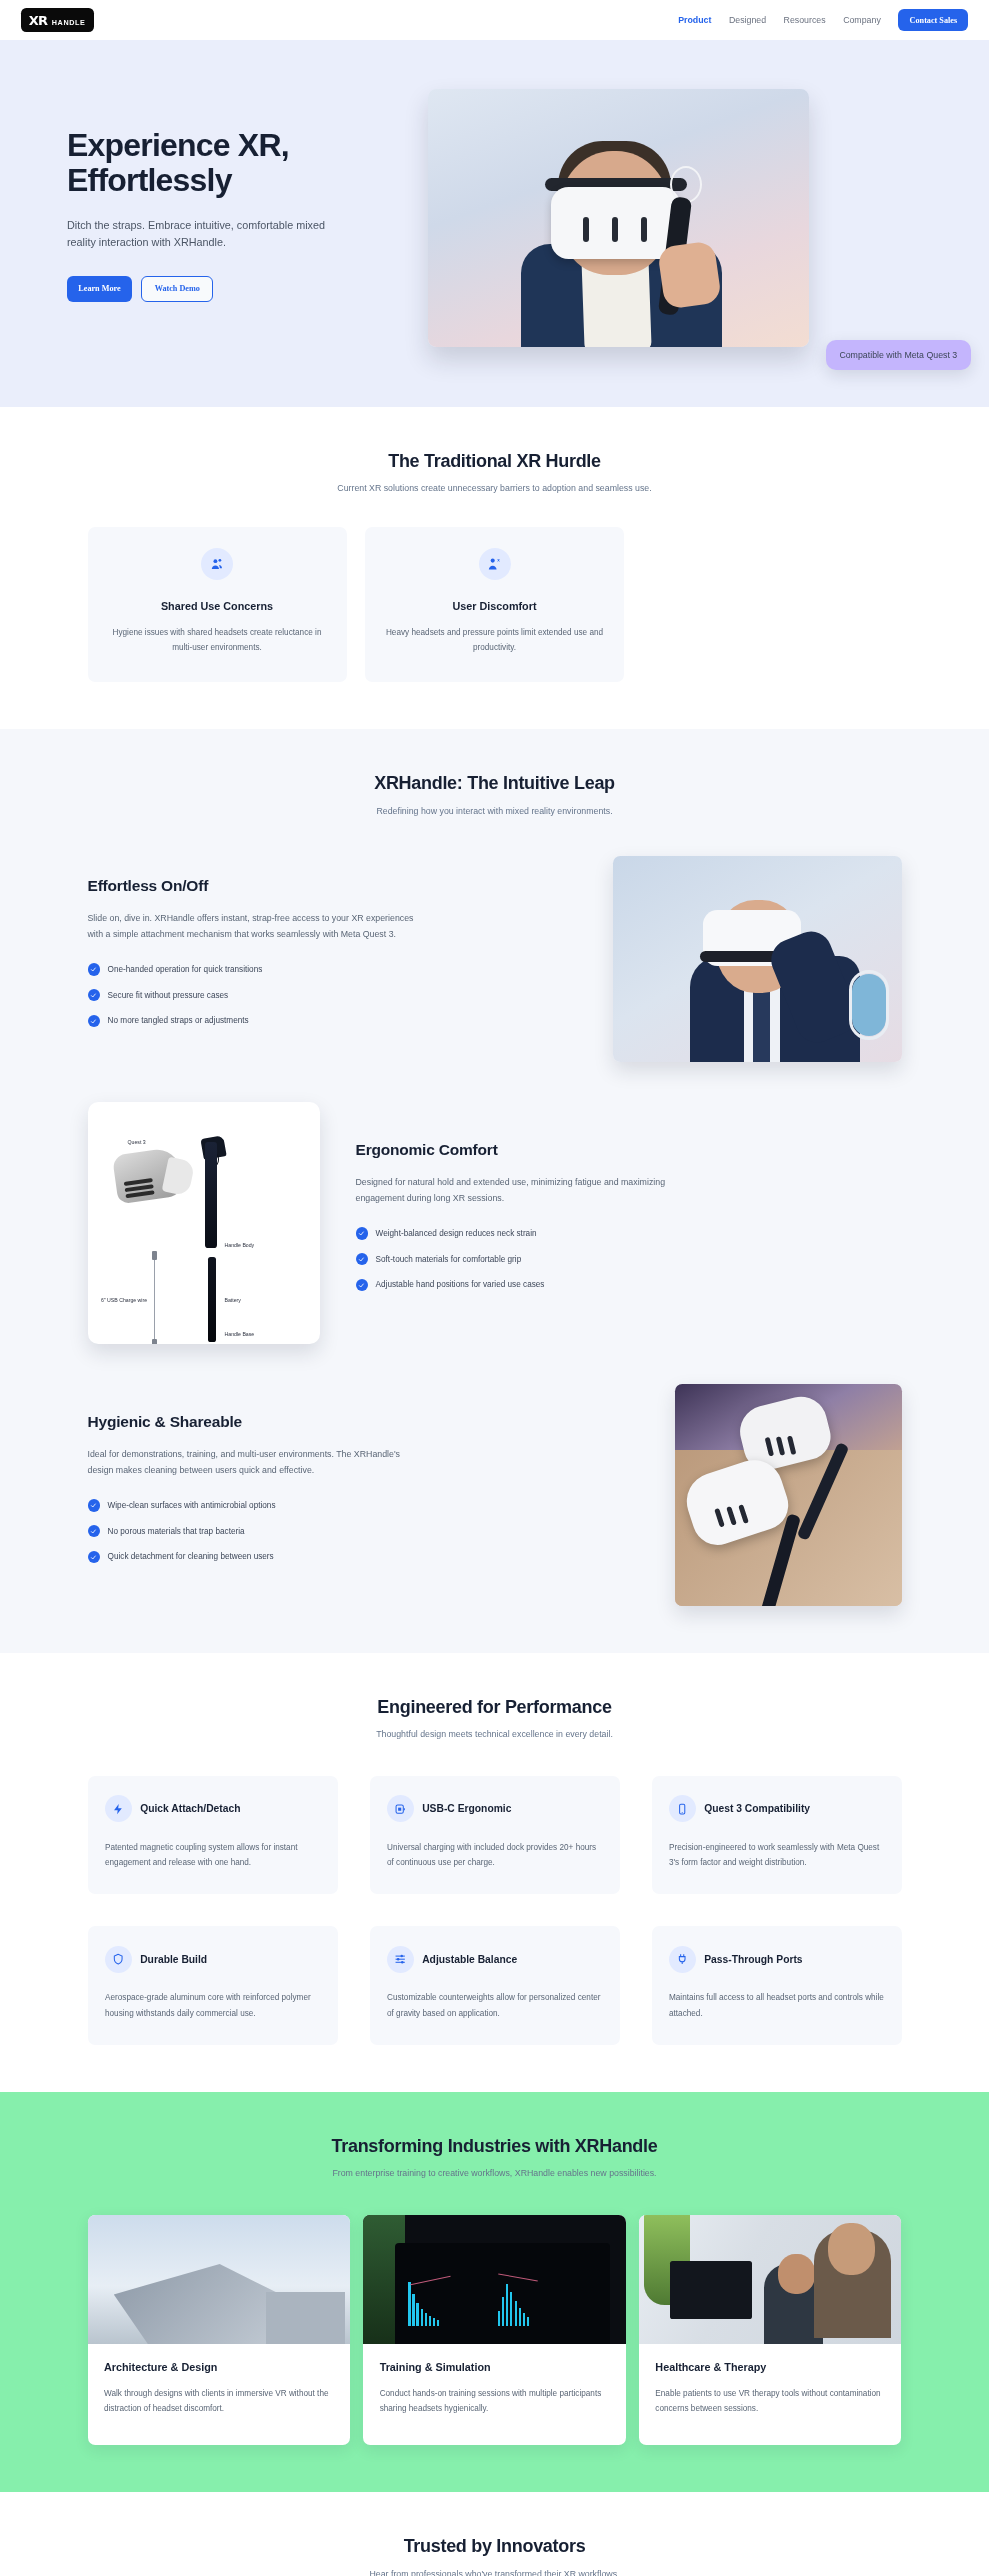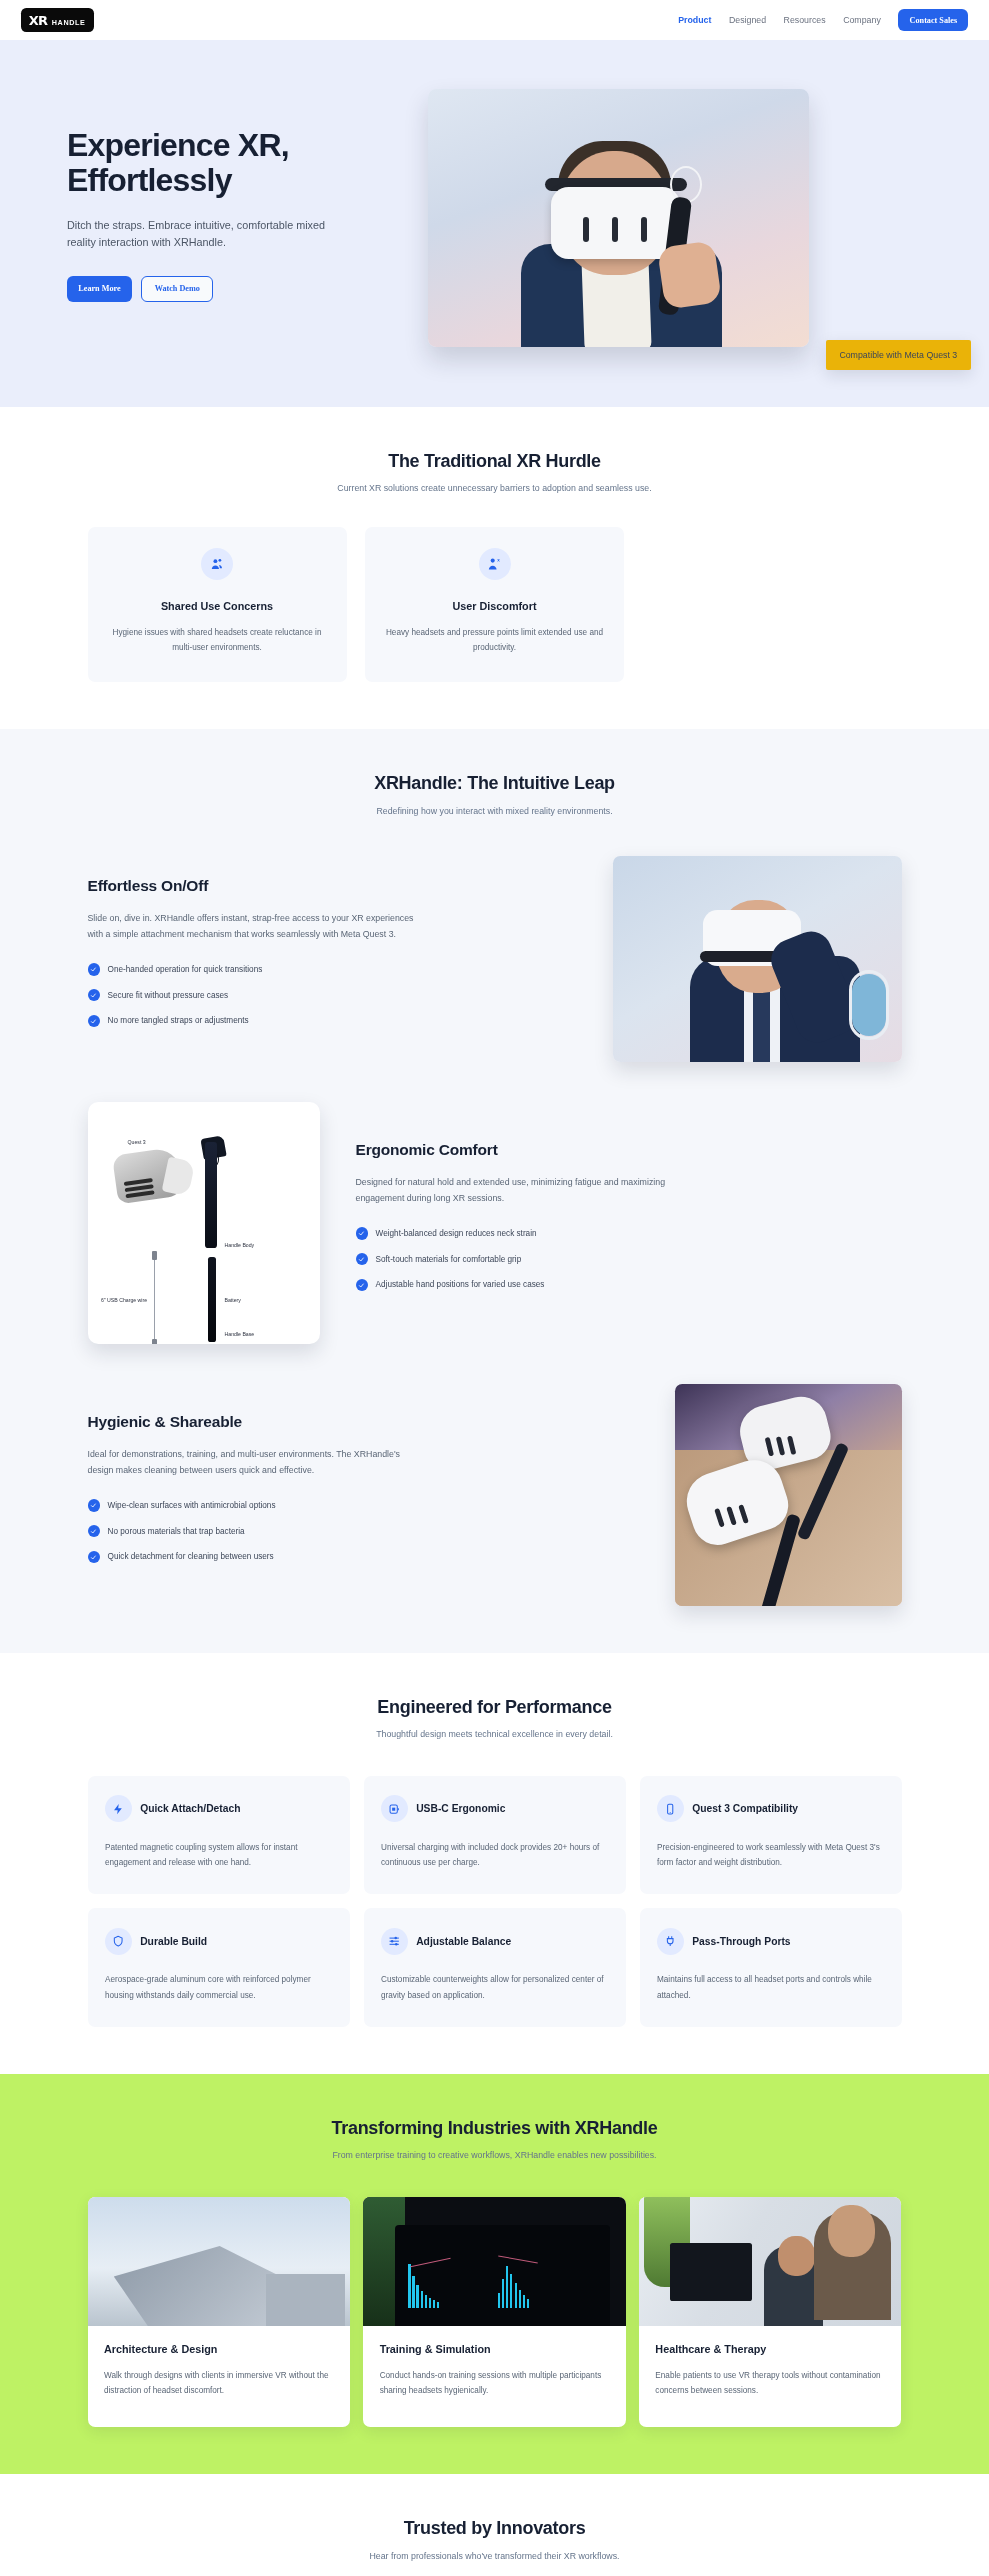--- a/index.html
+++ b/index.html
@@ -55,30 +55,30 @@
   .hp-shirt { left: 155px; top: 165px; width: 67px; height: 98px; background: #f1efe9; border-radius: 9.3px; transform: rotate(-2deg); }
   .hp-head { left: 131px; top: 62px; width: 111px; height: 124px; background: #d7a98c; border-radius: 48% 48% 44% 44%; }
   .hp-hair { left: 130px; top: 52px; width: 113px; height: 57px; background: #3b3028; border-radius: 57px 57px 15.5px 15.5px; }
   .hp-vr { left: 123px; top: 98px; width: 129px; height: 72px; background: #f6f7f9; border-radius: 17.5px; box-shadow: 0 3.1px 8.2px rgba(0,0,0,.2); }
   .hp-vrstrap { left: 117px; top: 89px; width: 142px; height: 13.4px; background: #22262e; border-radius: 7.2px; }
   .hp-slot { position: absolute; top: 30px; width: 6.2px; height: 25px; background: #262b35; border-radius: 3.6px; }
   .hp-grip { left: 237px; top: 108px; width: 19.6px; height: 118px; background: #181c24; border-radius: 8.2px; transform: rotate(7deg); }
   .hp-loop { left: 242px; top: 77px; width: 32px; height: 37px; border: 2.6px solid #f2f3f6; border-radius: 50%; }
   .hp-hand { left: 233px; top: 155px; width: 57px; height: 62px; background: #dfb092; border-radius: 17.5px; transform: rotate(-8deg); }
   .hero-badge {
-    position: absolute; right: 13.4px; bottom: -23px; background: #eab308;
-    border-radius: 2px; padding: 9.8px 13.4px; font-size: 8.8px; color: #3c4658;
+    position: absolute; right: 13.4px; bottom: -23px; background: #c4b5fd;
+    border-radius: 10px; padding: 9.8px 13.4px; font-size: 8.8px; color: #3c4658;
     box-shadow: 0 5.2px 15.5px rgba(23,32,51,.13);
   }
 
   
   .section { padding: 44px 0 47px; }
   .sec-white { background: #ffffff; }
   .sec-grey  { background: #f5f7fb; }
-  .sec-grey2 { background: #bef264; }
+  .sec-grey2 { background: #86efac; }
   .sec-title { font-size: 18px; font-weight: 800; color: #172033; text-align: center; letter-spacing: -0.3px; }
   .sec-sub { font-size: 8.8px; color: #64748b; text-align: center; margin-top: 11.3px; }
 
   
   .hurdle-grid { display: grid; grid-template-columns: repeat(3,1fr); gap: 18.5px; margin-top: 34px; }
   .hurdle-card { background: #f6f8fc; border-radius: 7.2px; padding: 20.6px 18.5px 27px; text-align: center; }
   .hurdle-ic {
     width: 32px; height: 32px; border-radius: 50%; background: #e2eaff;
     margin: 0 auto 20.6px; display: flex; align-items: center; justify-content: center;
   }
@@ -130,21 +130,21 @@
   
   .imgC { background: linear-gradient(150deg,#3d3356 0%,#8f7fa6 30%,#c9a68f 60%,#d9bda3 100%); }
   .imgC .desk { position: absolute; left: 0; top: 30%; width: 100%; height: 70%; background: linear-gradient(135deg,#bb9a7c,#d8bfa5); }
   .imgC .hs1 { position: absolute; left: 66px; top: 17.5px; width: 88px; height: 64px; background: #f2f2f4; border-radius: 26px 26px 23px 23px; transform: rotate(-14deg); box-shadow: 0 4.1px 10.3px rgba(0,0,0,.25); }
   .imgC .hs2 { position: absolute; left: 13.4px; top: 82px; width: 98px; height: 72px; background: #f6f6f8; border-radius: 29px 29px 25px 25px; transform: rotate(-18deg); box-shadow: 0 4.1px 10.3px rgba(0,0,0,.25); }
   .imgC .sl { position: absolute; width: 4.6px; height: 18.5px; background: #242833; border-radius: 2.6px; }
   .imgC .g1 { position: absolute; left: 142px; top: 56px; width: 12.4px; height: 103px; background: #1a1f2b; border-radius: 5.2px; transform: rotate(24deg); }
   .imgC .g2 { position: absolute; left: 98px; top: 129px; width: 13.4px; height: 111px; background: #161a25; border-radius: 5.2px; transform: rotate(16deg); }
 
   
-  .eng-grid { display: grid; grid-template-columns: repeat(3,1fr); gap: 14px; margin-top: 37px; }
+  .eng-grid { display: grid; grid-template-columns: repeat(3,1fr); gap: 32px; margin-top: 37px; }
   .eng-card { background: #f6f8fc; border-radius: 7.2px; padding: 19.6px 17.5px 24px; }
   .eng-head { display: flex; align-items: center; gap: 8.2px; margin-bottom: 17.5px; }
   .eng-ic { width: 27px; height: 27px; border-radius: 50%; background: #e2eaff; display: flex; align-items: center; justify-content: center; flex: none; }
   .eng-ic svg { width: 12.4px; height: 12.4px; fill: none; stroke: #2563eb; stroke-width: 2; }
   .eng-ic svg.filled { fill: #2563eb; stroke: none; }
   .eng-h { font-size: 10.3px; font-weight: 800; color: #172033; }
   .eng-p { font-size: 8.2px; line-height: 1.85; color: #5a6676; }
 
   
   .ind-grid { display: grid; grid-template-columns: repeat(3,1fr); gap: 13px; margin-top: 37px; }

